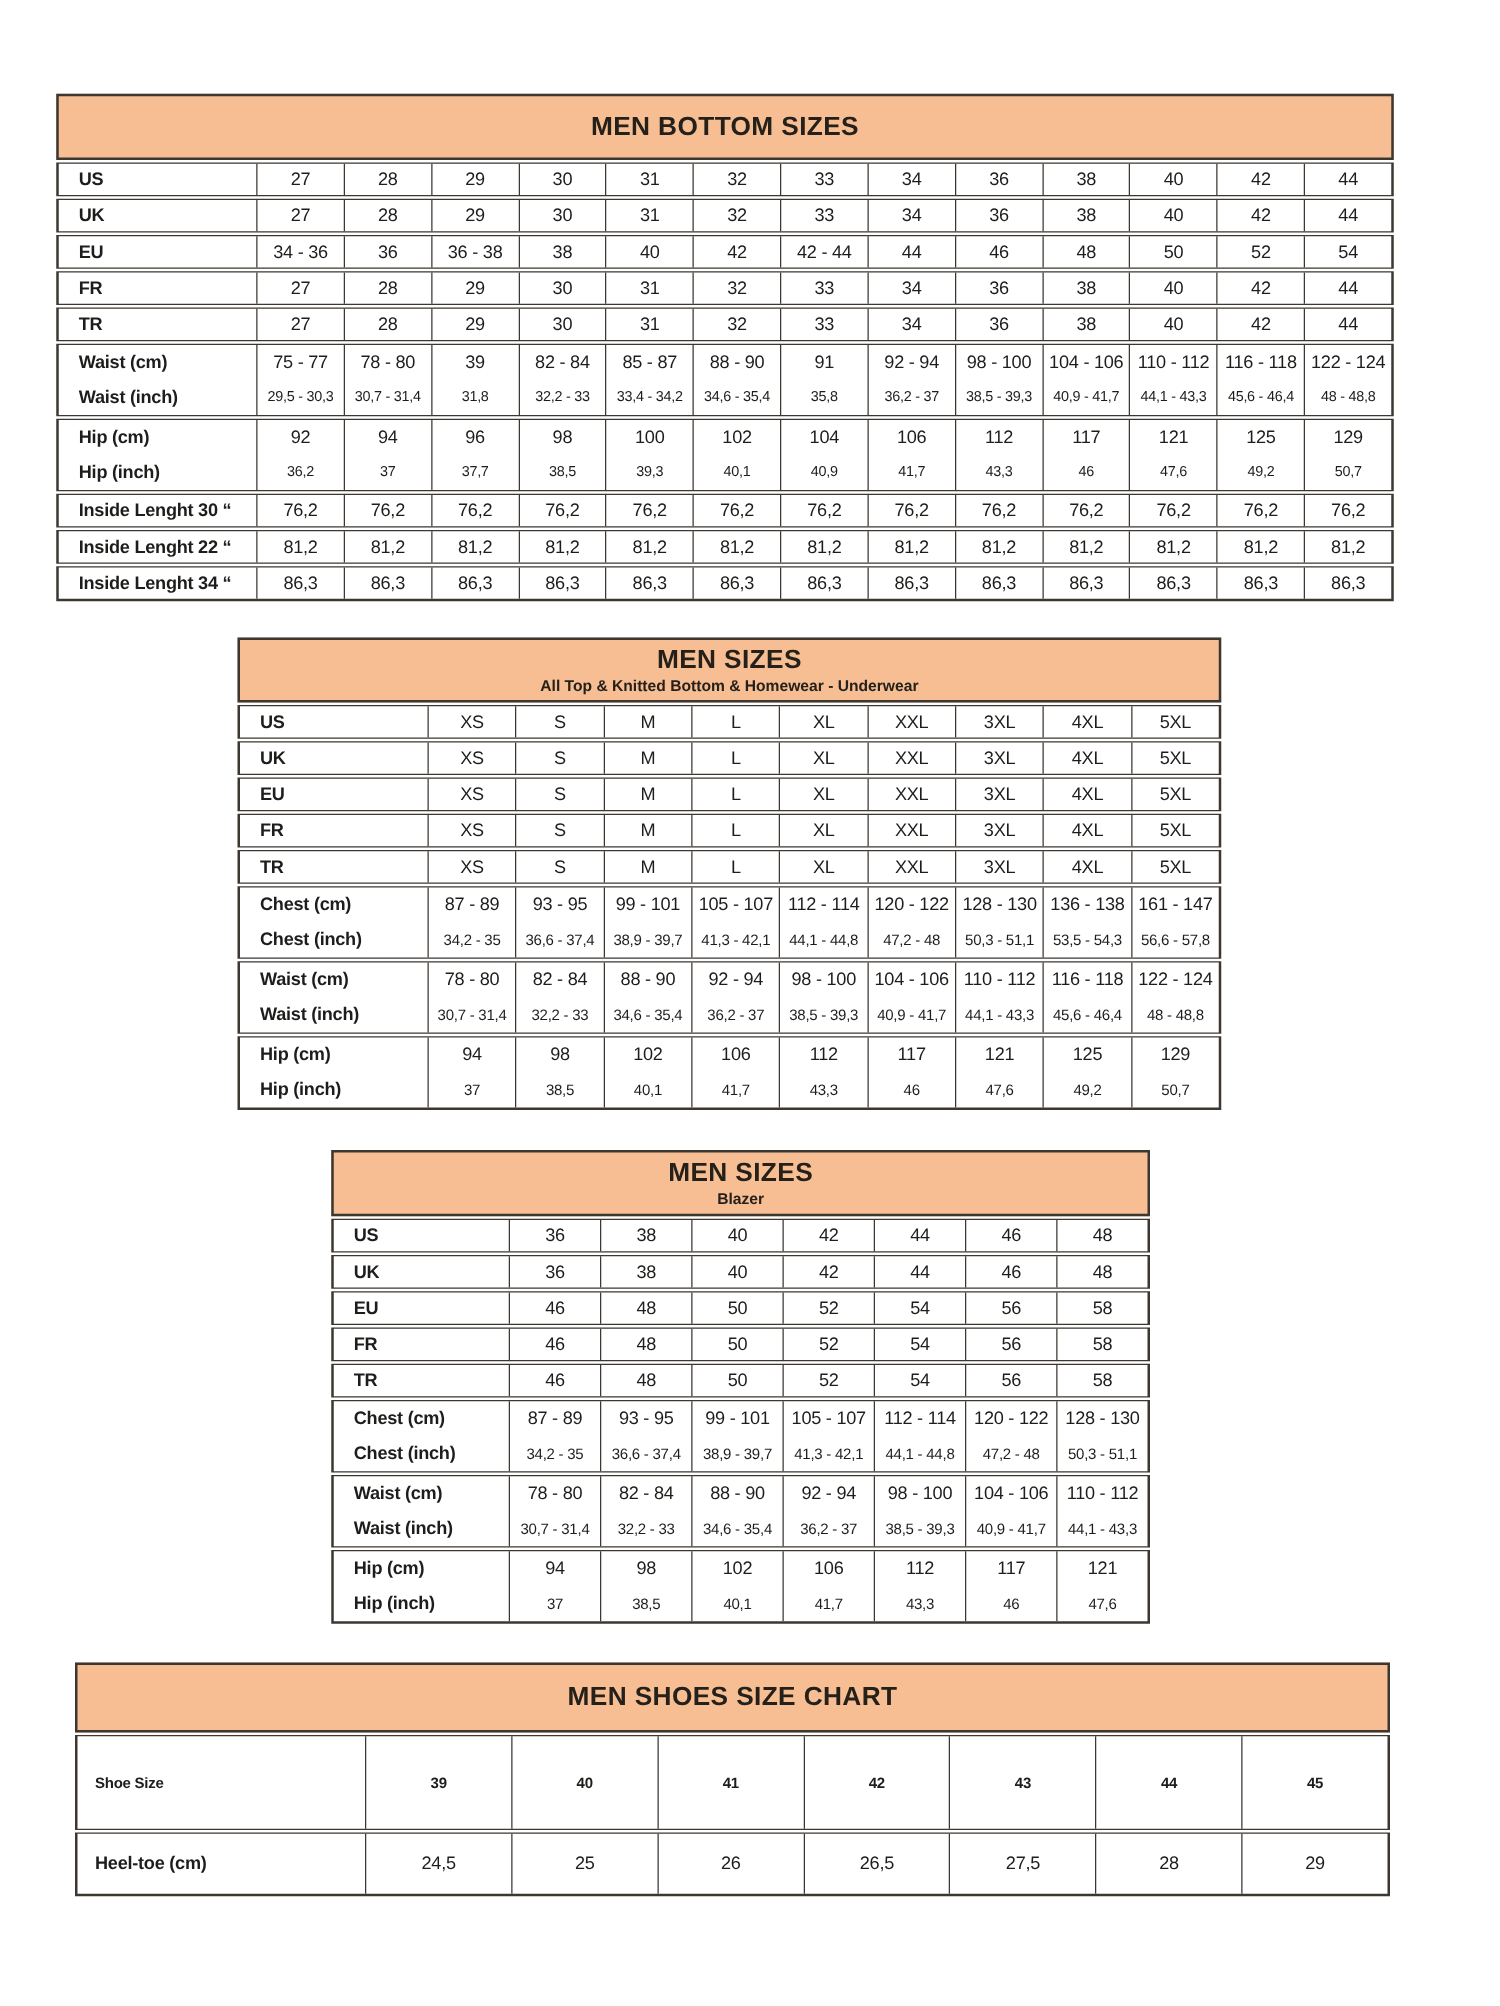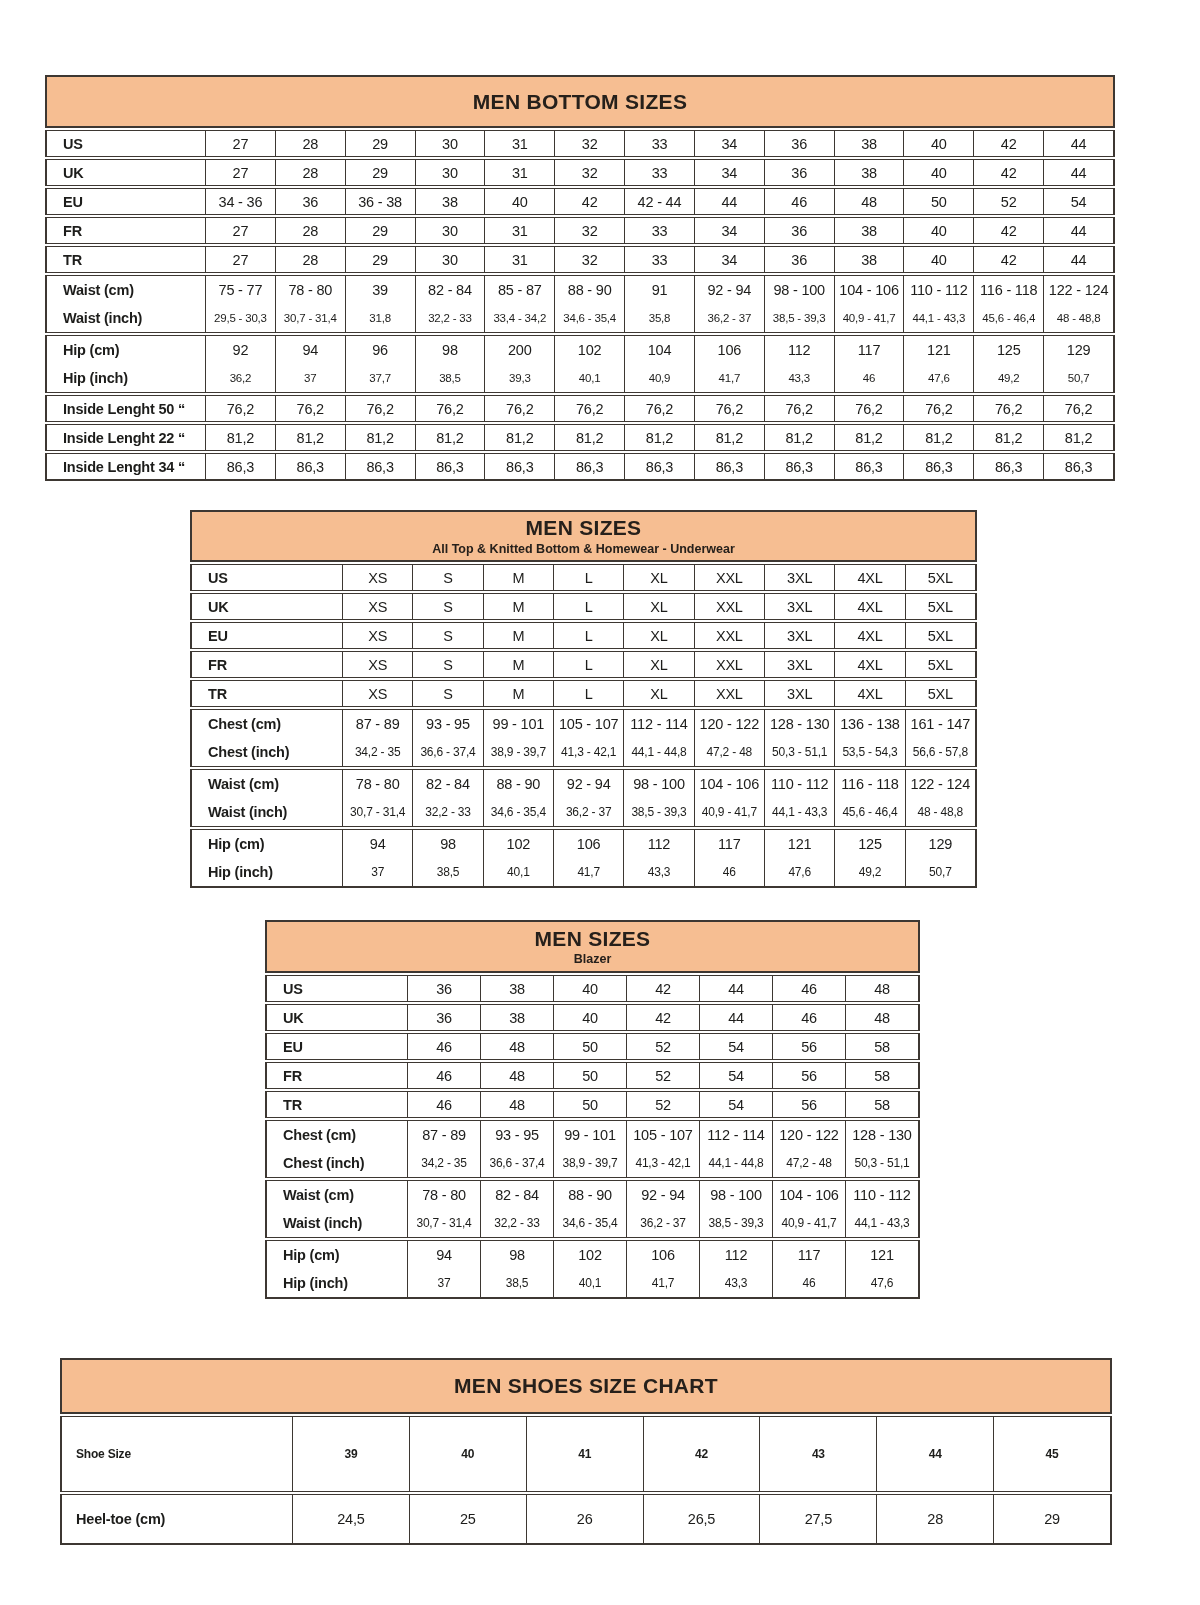--- a/index.html
+++ b/index.html
@@ -346,21 +346,21 @@
         </div>
         <div class="cell">
           <div class="line">96</div>
           <div class="line small">37,7</div>
         </div>
         <div class="cell">
           <div class="line">98</div>
           <div class="line small">38,5</div>
         </div>
         <div class="cell">
-          <div class="line">200</div>
+          <div class="line">100</div>
           <div class="line small">39,3</div>
         </div>
         <div class="cell">
           <div class="line">102</div>
           <div class="line small">40,1</div>
         </div>
         <div class="cell">
           <div class="line">104</div>
           <div class="line small">40,9</div>
         </div>
@@ -384,21 +384,21 @@
           <div class="line">125</div>
           <div class="line small">49,2</div>
         </div>
         <div class="cell">
           <div class="line">129</div>
           <div class="line small">50,7</div>
         </div>
       </div>
       <div class="block">
         <div class="cell label-cell">
-          <div class="line">Inside Lenght 50 “</div>
+          <div class="line">Inside Lenght 30 “</div>
         </div>
         <div class="cell">
           <div class="line">76,2</div>
         </div>
         <div class="cell">
           <div class="line">76,2</div>
         </div>
         <div class="cell">
           <div class="line">76,2</div>
         </div>
@@ -1053,21 +1053,21 @@
           <div class="line small">46</div>
         </div>
         <div class="cell">
           <div class="line">121</div>
           <div class="line small">47,6</div>
         </div>
       </div>
     </div>
 </div>
 
-<div class="tbl t4" style="left:60px;top:1358px;width:1052px;">
+<div class="tbl t4" style="left:60px;top:1330px;width:1052px;">
   <div class="hdr">
     <div class="title">MEN SHOES SIZE CHART</div>
   </div>
   <div class="body">
       <div class="block">
         <div class="cell label-cell">
           <div class="line">Shoe Size</div>
         </div>
         <div class="cell">
           <div class="line">39</div>

